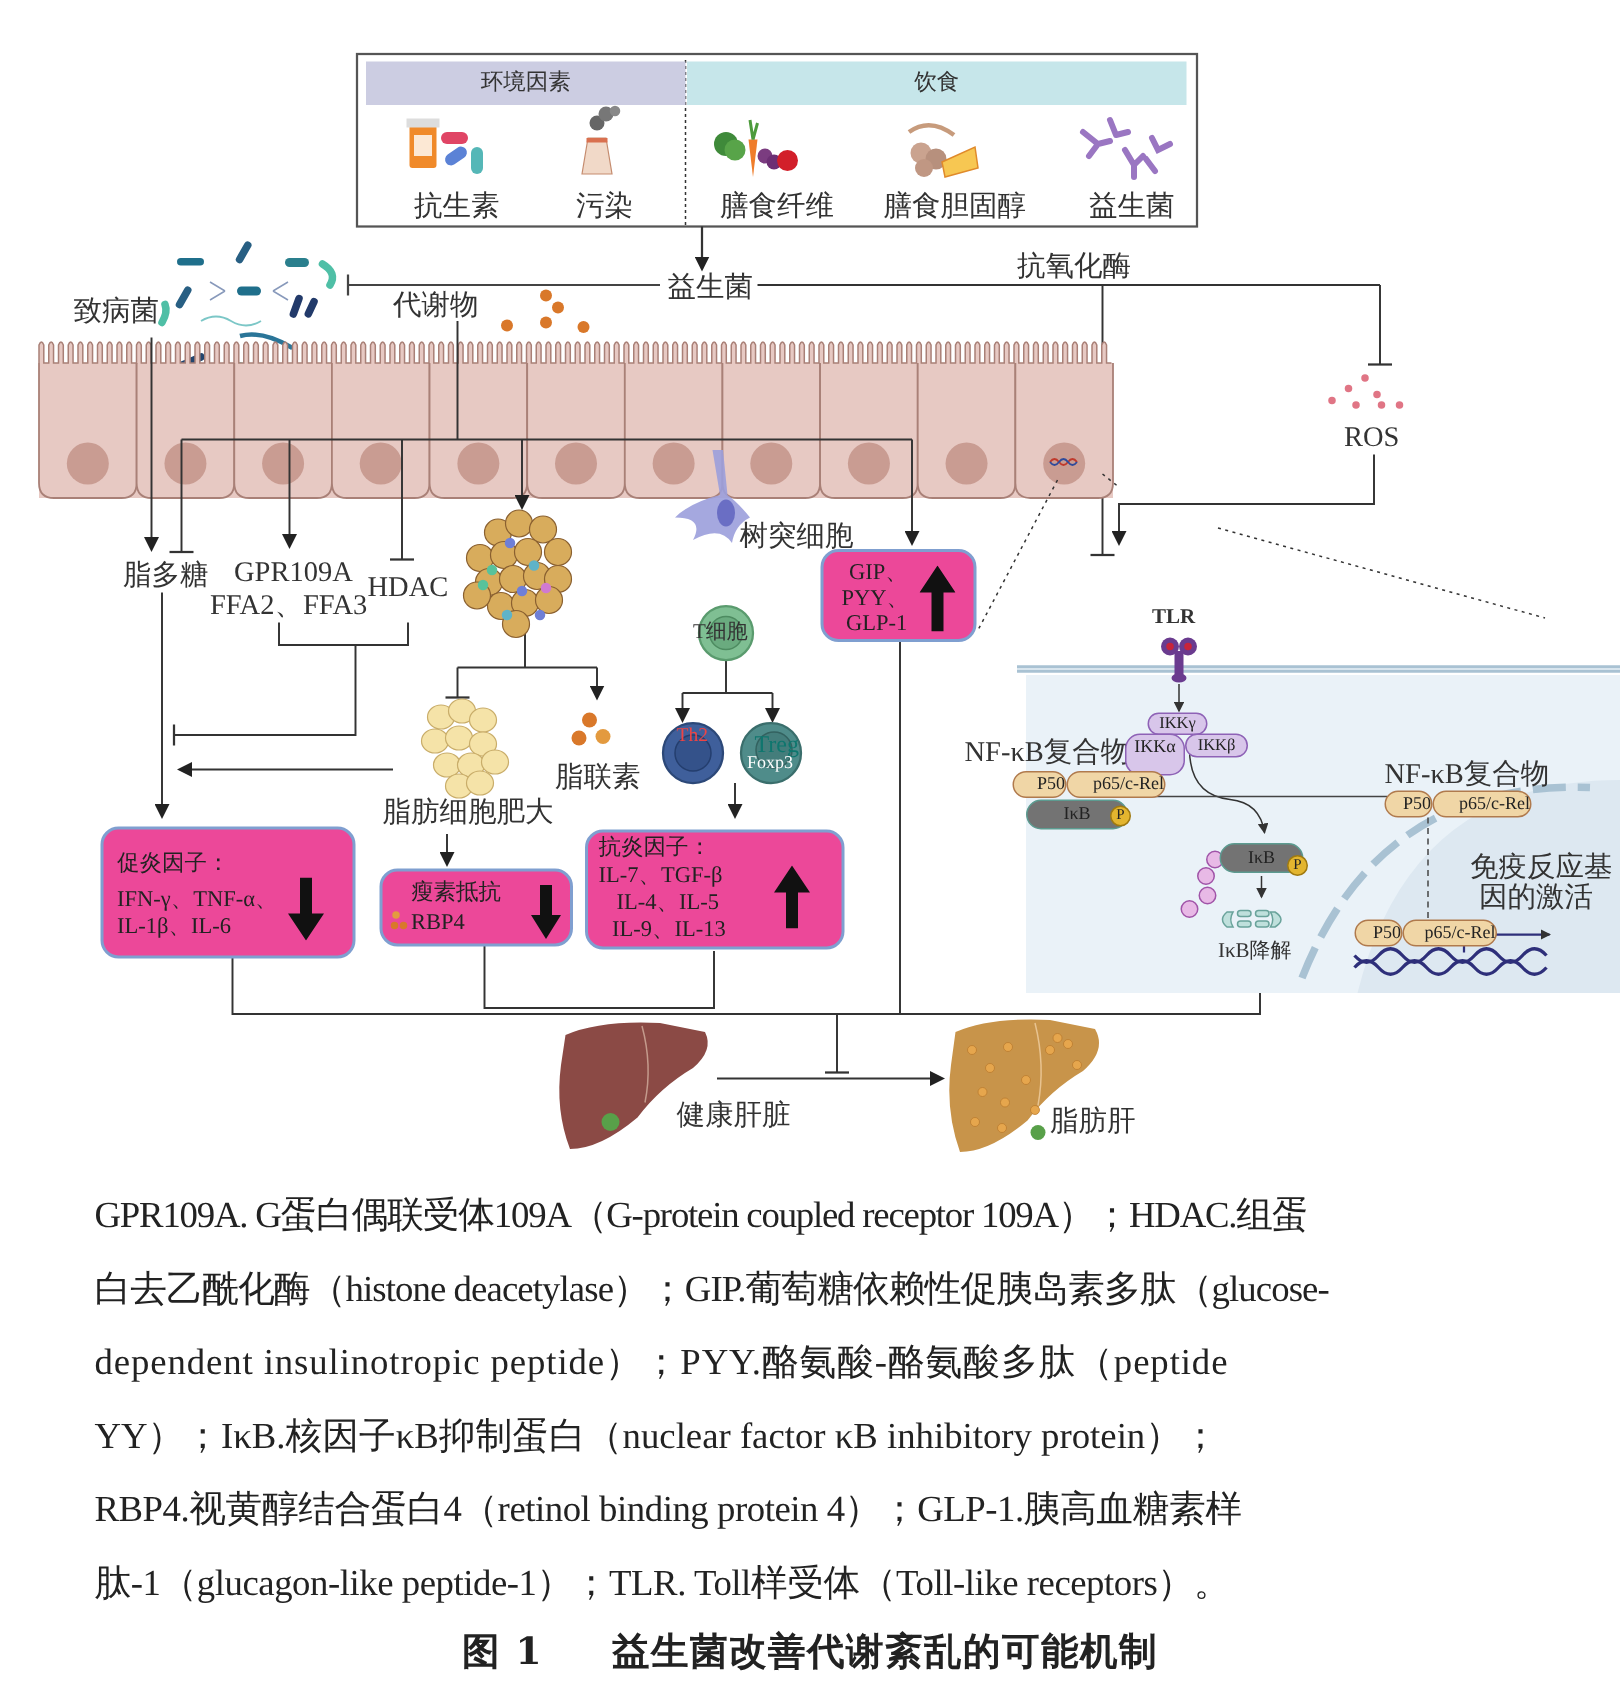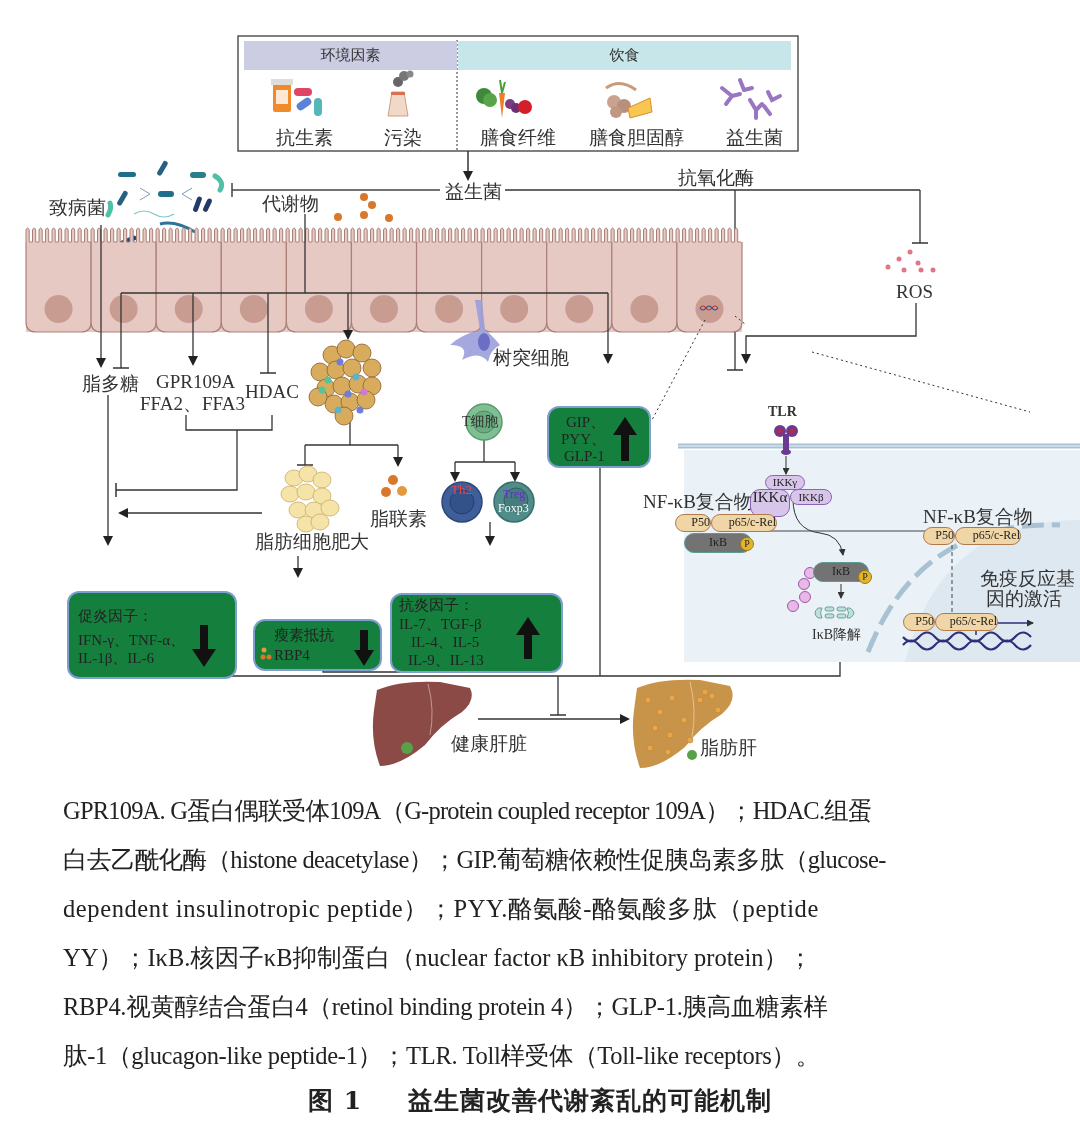--- a/index.html
+++ b/index.html
@@ -1,21 +1,21 @@
 <!DOCTYPE html>
 <html><head>
 <meta charset="utf-8">
 <style>
   html, body { margin: 0; padding: 0; background: #ffffff; }
   body { width: 1080px; height: 1136px; position: relative; overflow: hidden;
          font-family: "Liberation Serif", "DejaVu Serif", serif; color: #222; }
   #diagram { position: absolute; left: 0; top: 0; width: 1080px; height: 780px; }
   .lbl { position: absolute; font-size: 19px; color: #333; white-space: nowrap; line-height: 1.15; }
   .lbl-sm { font-size: 13px; }
-  .box { position: absolute; background: #15803d; border: 2px solid #7f9fd0; border-radius: 12px; box-sizing: border-box; margin-top: 40px; }
+  .box { position: absolute; background: #ec4899; border: 2px solid #7f9fd0; border-radius: 12px; box-sizing: border-box; }
   .box .t { position: absolute; font-size: 15px; color: #222; white-space: nowrap; line-height: 1.2; }
   #caption { position: absolute; left: 63px; top: 786px; width: 970px; font-size: 24.5px; line-height: 49px; color: #222;
              font-family: "Liberation Serif", "DejaVu Serif", serif; }
   #caption p { margin: 0; white-space: nowrap; }
   #fig-title { position: absolute; left: 0; width: 1080px; top: 1084px; text-align: center; font-size: 25px;
                font-weight: bold; color: #222; letter-spacing: 1px; font-family: "DejaVu Serif", "Liberation Serif", serif; }
   #fig-title .num { margin-right: 46px; }
   .hdr { position: absolute; height: 29px; line-height: 29px; text-align: center; font-size: 15px; color: #333; }
   .pill { position: absolute; border-radius: 10px; font-size: 12px; text-align: center; box-sizing: border-box; line-height: 18px; white-space: nowrap; }
   .nfkb-p50 { background: #f0d6a6; border: 1.5px solid #b07a4d; text-align: right; }
@@ -355,21 +355,21 @@
   <div class="lbl" style="left:262px;top:193px;">代谢物</div>
   <div class="lbl" style="left:896px;top:281px;">ROS</div>
 
   <div class="lbl" style="left:82px;top:373px;">脂多糖</div>
   <div class="lbl" style="left:156px;top:371px;">GPR109A</div>
   <div class="lbl" style="left:140px;top:393px;">FFA2、FFA3</div>
   <div class="lbl" style="left:245px;top:381px;">HDAC</div>
   <div class="lbl" style="left:493px;top:347px;">树突细胞</div>
   <div class="lbl" style="left:462px;top:414px;font-size:14px;">T细胞</div>
   <div class="lbl lbl-sm" style="left:451px;top:483px;color:#ef4444;">Th2</div>
-  <div class="lbl" style="left:503px;top:488px;color:#6d28d9;font-size:12px;">Treg</div>
+  <div class="lbl" style="left:503px;top:488px;color:#0f766e;font-size:16px;">Treg</div>
   <div class="lbl" style="left:498px;top:502px;color:#fff;font-size:12px;">Foxp3</div>
   <div class="lbl" style="left:255px;top:531px;">脂肪细胞肥大</div>
   <div class="lbl" style="left:370px;top:508px;">脂联素</div>
   <div class="lbl" style="left:768px;top:404px;font-weight:bold;font-size:14px;">TLR</div>
   <div class="lbl" style="left:451px;top:733px;">健康肝脏</div>
   <div class="lbl" style="left:700px;top:737px;">脂肪肝</div>
 
   <div class="box" style="left:547px;top:366px;width:104px;height:62px;">
     <div class="t" style="left:17px;top:5px;">GIP、</div>
     <div class="t" style="left:12px;top:22px;">PYY、</div>
@@ -408,21 +408,21 @@
     <div class="t" style="left:16px;top:56px;">IL-9、IL-13</div>
     <svg style="position:absolute;left:124px;top:22px;" width="24" height="42">
         <path d="M12,0 L24,18 L16,18 L16,42 L8,42 L8,18 L0,18 Z" fill="#111"></path>
       </svg>
   </div>
 
   <div class="lbl" style="left:643px;top:491px;">NF-κB复合物</div>
   <div class="lbl" style="left:923px;top:506px;">NF-κB复合物</div>
 
   <div class="pill ikk" style="left:765px;top:475px;width:40px;height:15px;line-height:13px;font-size:11px;">IKKγ</div>
-  <div class="pill ikk" style="left:750px;top:489px;width:40px;height:28px;line-height:14px;font-size:15px;">IKKα</div>
+  <div class="pill ikk" style="left:750px;top:489px;width:40px;height:28px;line-height:14px;font-size:12px;">IKKα</div>
   <div class="pill ikk" style="left:790px;top:489px;width:42px;height:16px;line-height:14px;font-size:11px;">IKKβ</div>
 
   <div class="pill nfkb-p50" style="left:675px;top:514px;width:36px;height:18px;line-height:15px;">P50</div>
   <div class="pill nfkb-p50" style="left:711px;top:514px;width:66px;height:18px;line-height:15px;">p65/c-Rel</div>
   <div class="pill ikb" style="left:684px;top:533px;width:68px;height:20px;line-height:17px;">IκB</div>
   <div class="pill" style="left:740px;top:537px;width:14px;height:14px;line-height:12px;font-size:10px;border-radius:7px;background:#e3b52f;border:1px solid #a07a10;">P</div>
 
   <div class="pill nfkb-p50" style="left:923px;top:527px;width:32px;height:18px;line-height:15px;">P50</div>
   <div class="pill nfkb-p50" style="left:955px;top:527px;width:66px;height:18px;line-height:15px;">p65/c-Rel</div>
 

